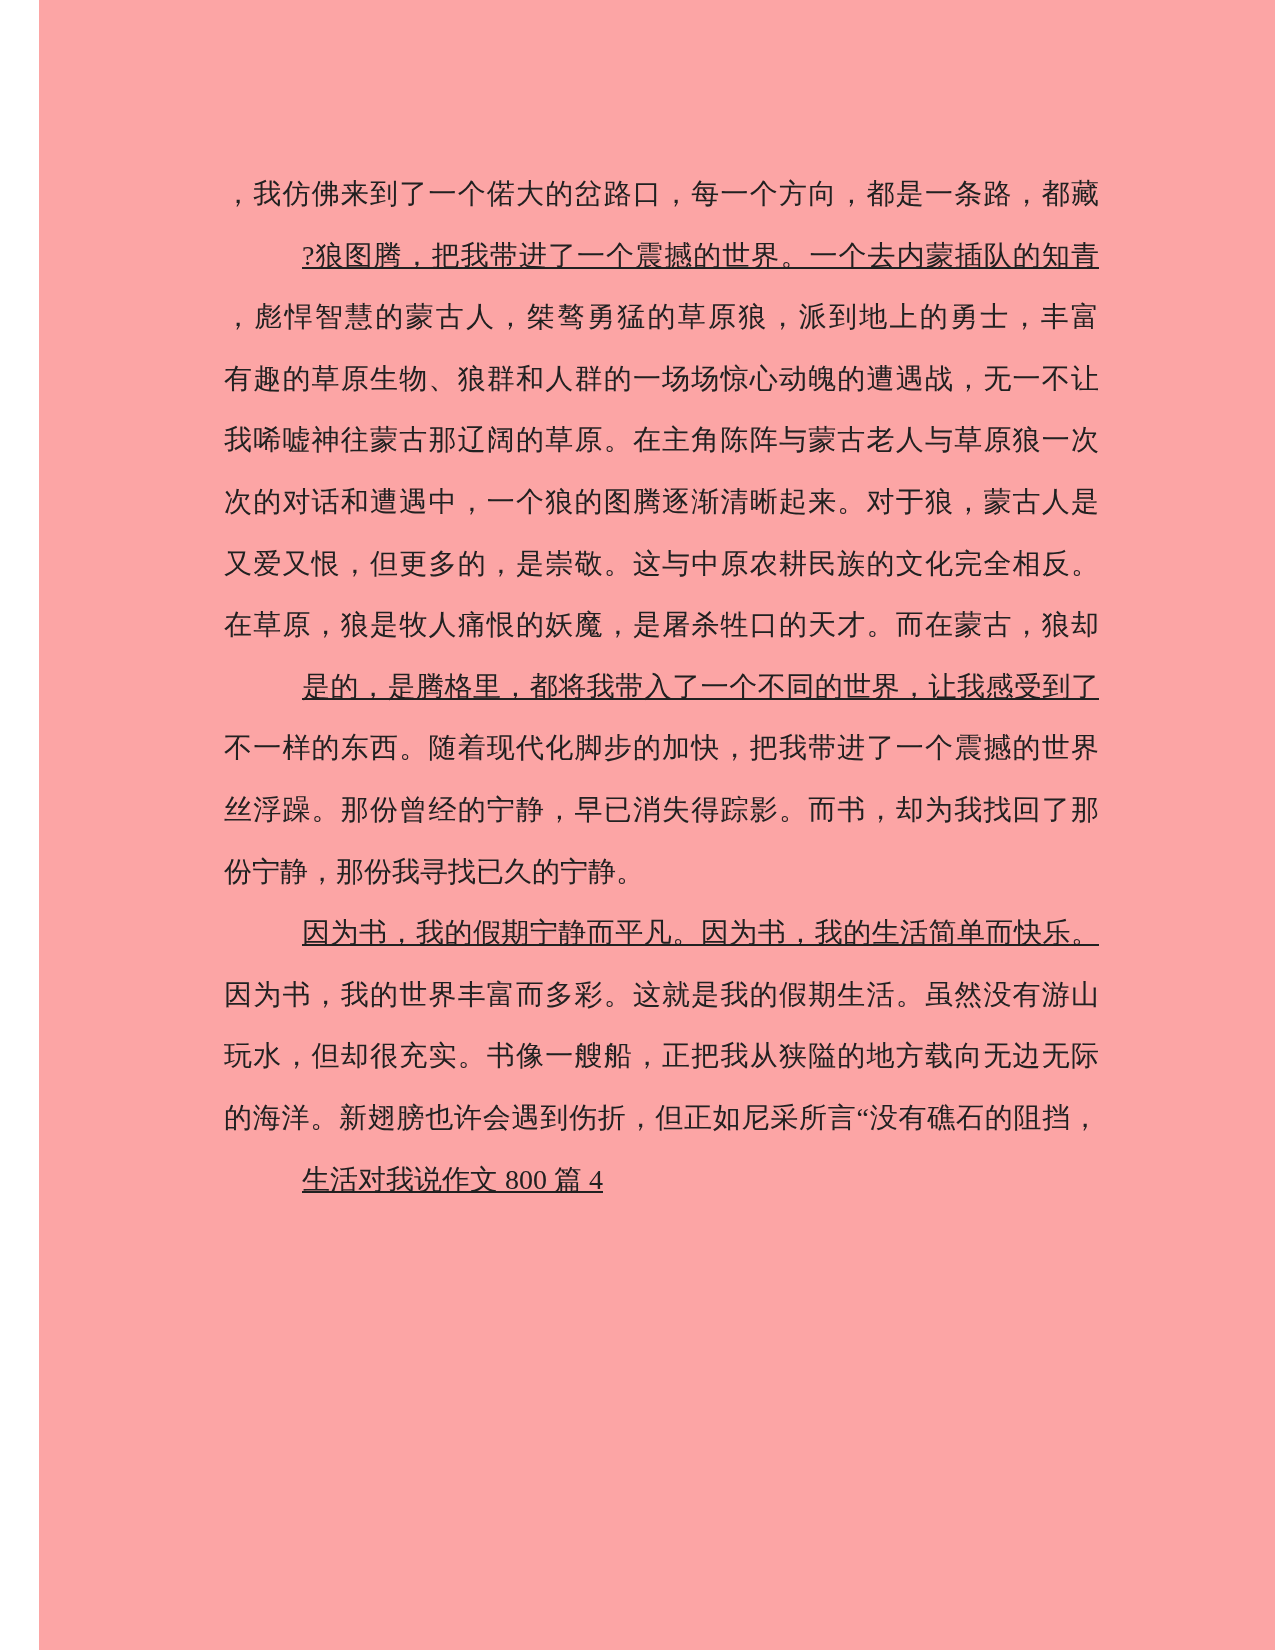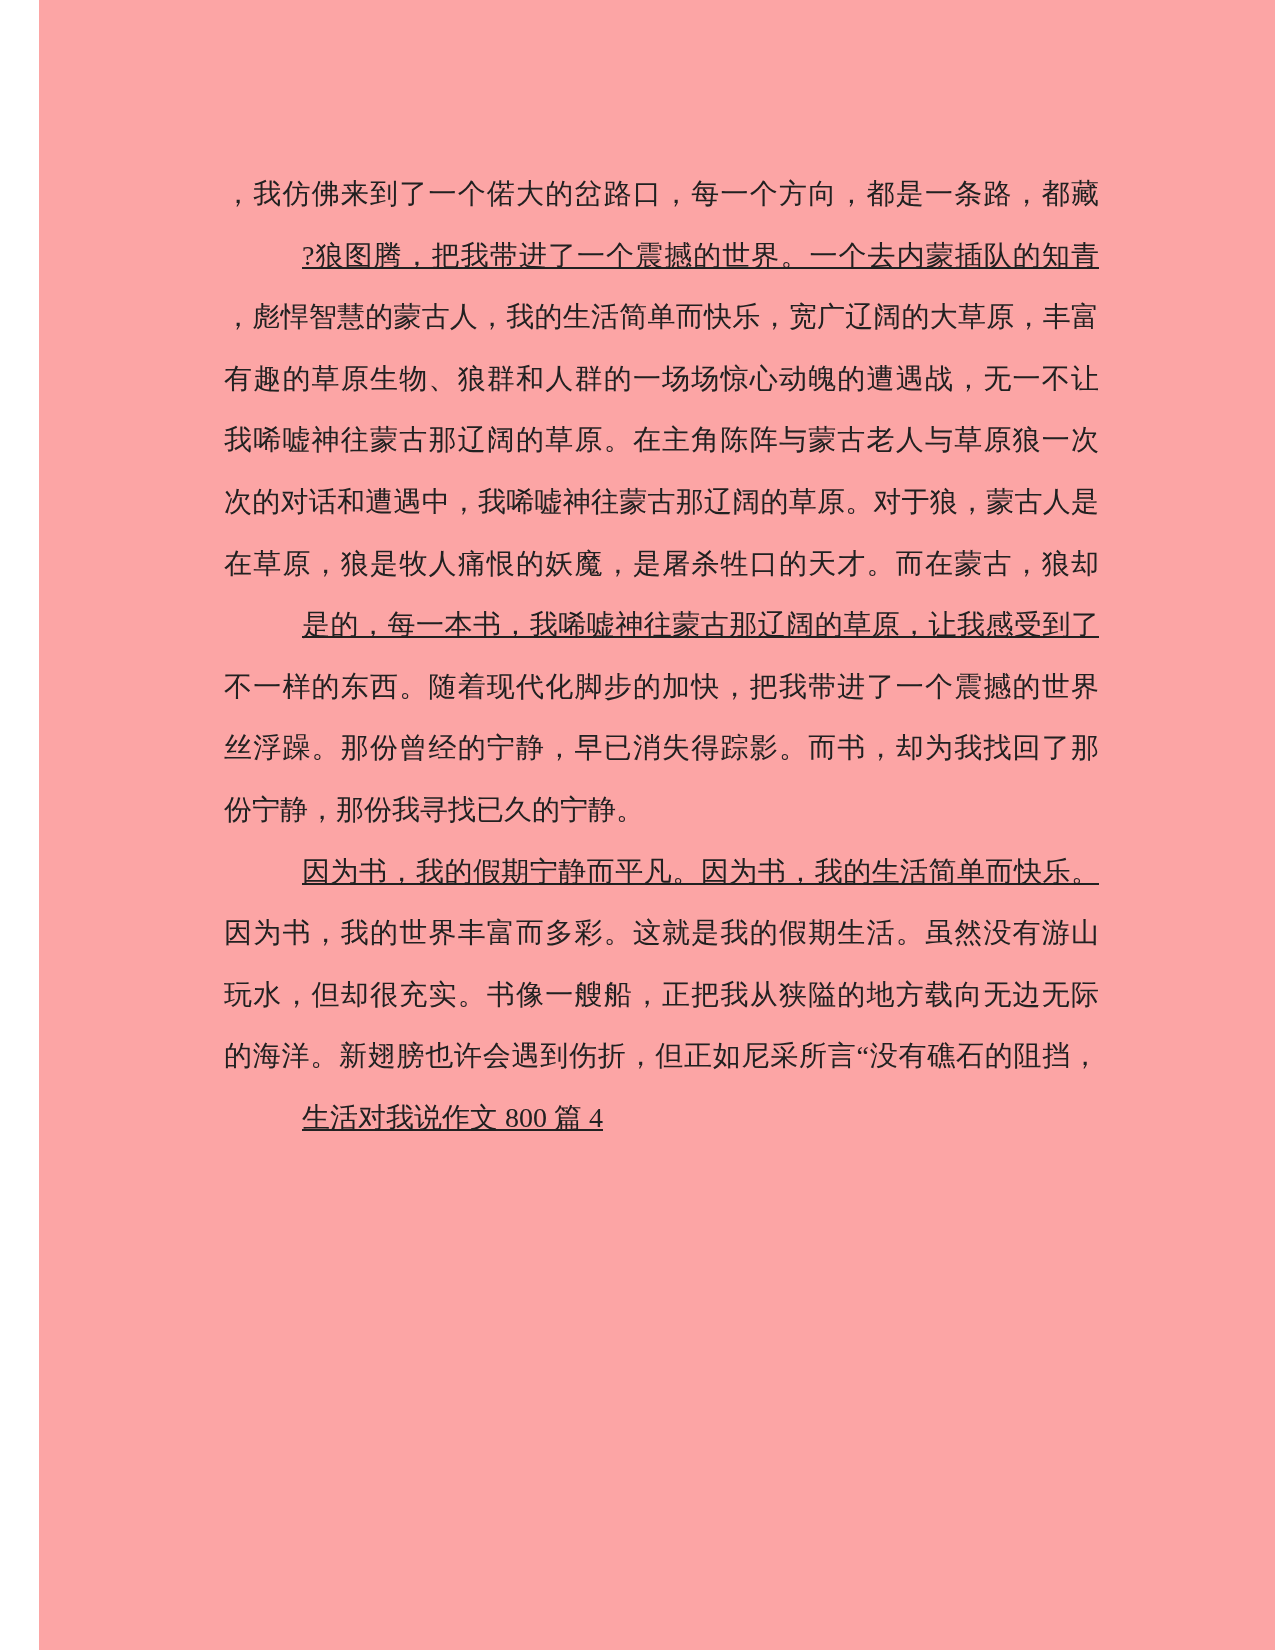--- a/index.html
+++ b/index.html
@@ -47,26 +47,27 @@
     text-decoration: underline;
   }
 </style>
 </head>
 <body>
 
 <main class="page">
   <div class="text-block" style="color: rgb(33, 33, 33);">
       <div class="line justify">，我仿佛来到了一个偌大的岔路口，每一个方向，都是一条路，都藏</div>
       <div class="line justify indent">?狼图腾，把我带进了一个震撼的世界。一个去内蒙插队的知青</div>
-      <div class="line justify">，彪悍智慧的蒙古人，我的生活简单而快乐，宽广辽阔的大草原，丰富</div>
+      <div class="line justify">，彪悍智慧的蒙古人，桀骜勇猛的草原狼，派到地上的勇士，丰富</div>
       <div class="line justify">有趣的草原生物、狼群和人群的一场场惊心动魄的遭遇战，无一不让</div>
       <div class="line justify">我唏嘘神往蒙古那辽阔的草原。在主角陈阵与蒙古老人与草原狼一次</div>
-      <div class="line justify">次的对话和遭遇中，我唏嘘神往蒙古那辽阔的草原。对于狼，蒙古人是</div>
+      <div class="line justify">次的对话和遭遇中，一个狼的图腾逐渐清晰起来。对于狼，蒙古人是</div>
+      <div class="line justify">又爱又恨，但更多的，是崇敬。这与中原农耕民族的文化完全相反。</div>
       <div class="line justify">在草原，狼是牧人痛恨的妖魔，是屠杀牲口的天才。而在蒙古，狼却</div>
-      <div class="line justify indent">是的，每一本书，我唏嘘神往蒙古那辽阔的草原，让我感受到了</div>
+      <div class="line justify indent">是的，是腾格里，都将我带入了一个不同的世界，让我感受到了</div>
       <div class="line justify">不一样的东西。随着现代化脚步的加快，把我带进了一个震撼的世界</div>
       <div class="line justify">丝浮躁。那份曾经的宁静，早已消失得踪影。而书，却为我找回了那</div>
       <div class="line">份宁静，那份我寻找已久的宁静。</div>
       <div class="line justify indent">因为书，我的假期宁静而平凡。因为书，我的生活简单而快乐。</div>
       <div class="line justify">因为书，我的世界丰富而多彩。这就是我的假期生活。虽然没有游山</div>
       <div class="line justify">玩水，但却很充实。书像一艘船，正把我从狭隘的地方载向无边无际</div>
       <div class="line justify">的海洋。新翅膀也许会遇到伤折，但正如尼采所言“没有礁石的阻挡，</div>
       <div class="line indent">生活对我说作文 800 篇 4</div>
     </div>
 </main>

